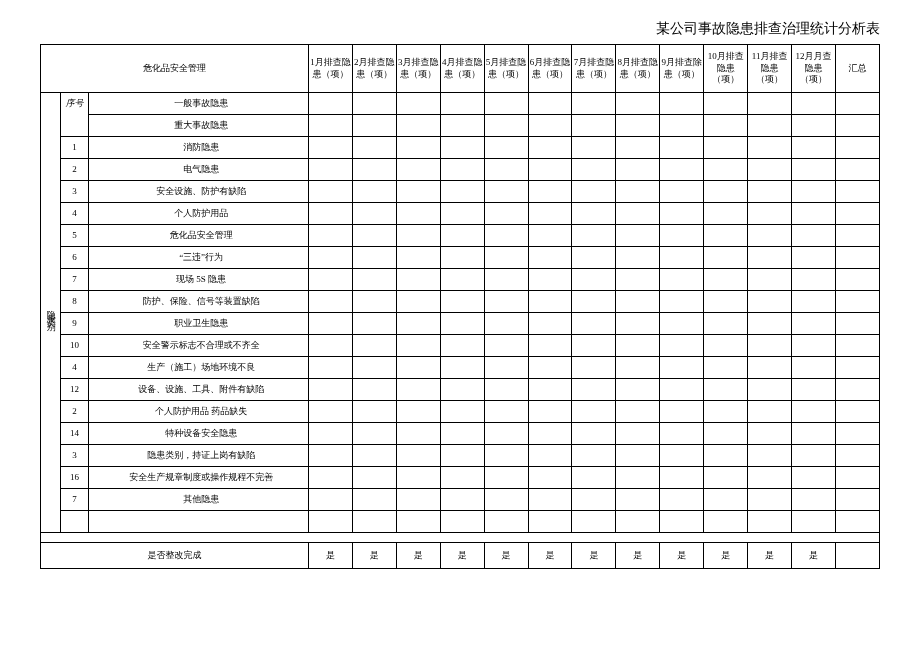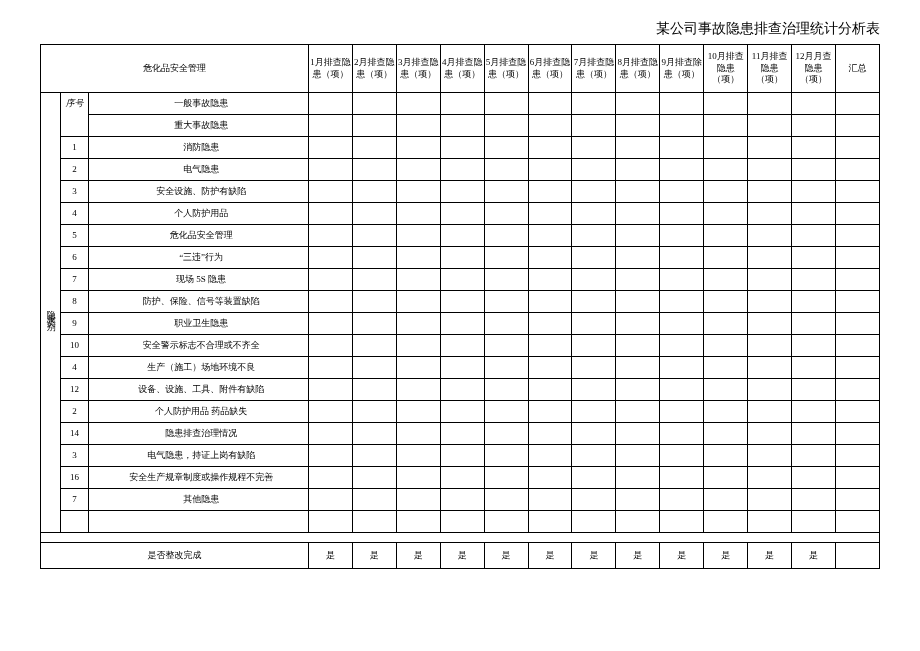--- a/index.html
+++ b/index.html
@@ -340,38 +340,38 @@
         <td></td>
         <td></td>
         <td></td>
         <td></td>
         <td></td>
         <td></td>
         <td></td>
       </tr>
       <tr>
         <td>14</td>
-        <td class="col-item">隐患排查治理情况</td>
+        <td class="col-item">特种设备安全隐患</td>
         <td></td>
         <td></td>
         <td></td>
         <td></td>
         <td></td>
         <td></td>
         <td></td>
         <td></td>
         <td></td>
         <td></td>
         <td></td>
         <td></td>
         <td></td>
       </tr>
       <tr>
         <td>3</td>
-        <td class="col-item">电气隐患，持证上岗有缺陷</td>
+        <td class="col-item">隐患类别，持证上岗有缺陷</td>
         <td></td>
         <td></td>
         <td></td>
         <td></td>
         <td></td>
         <td></td>
         <td></td>
         <td></td>
         <td></td>
         <td></td>

